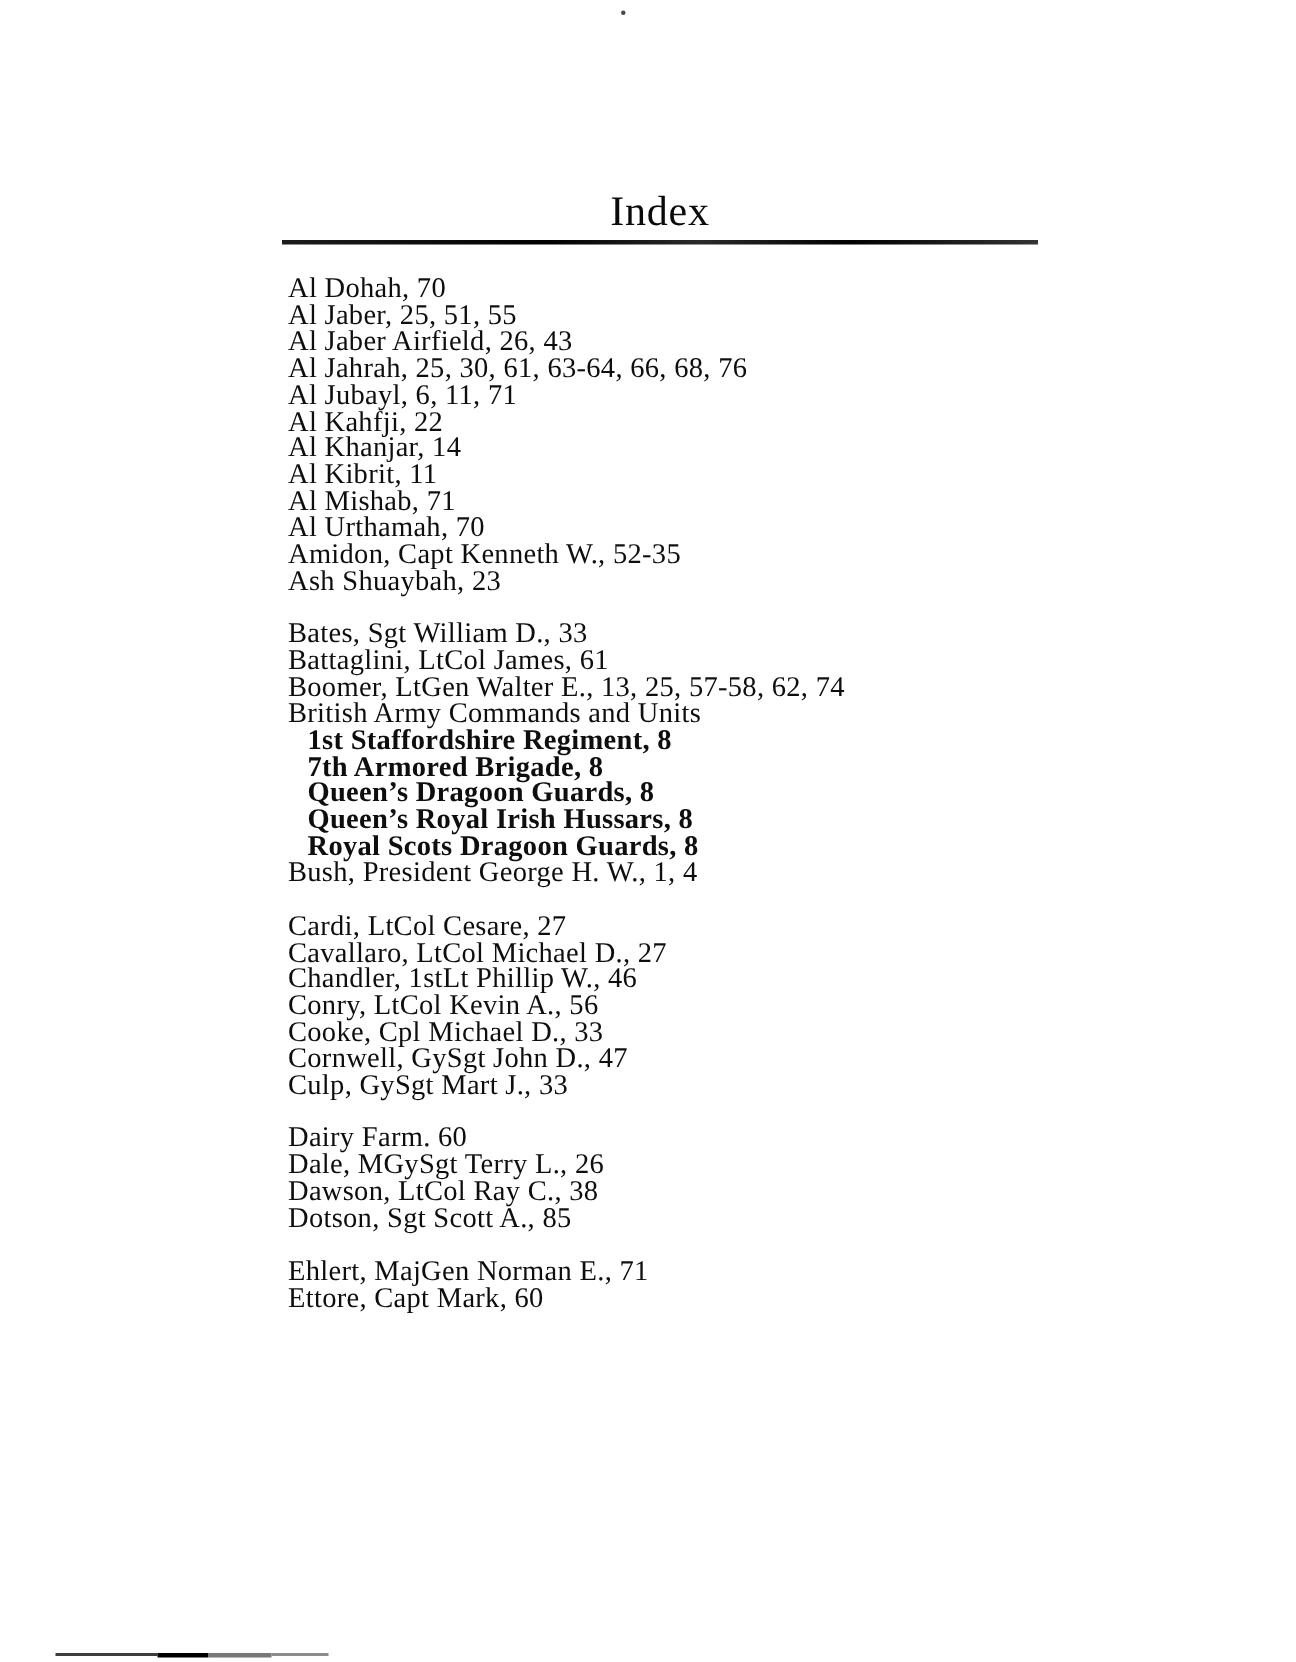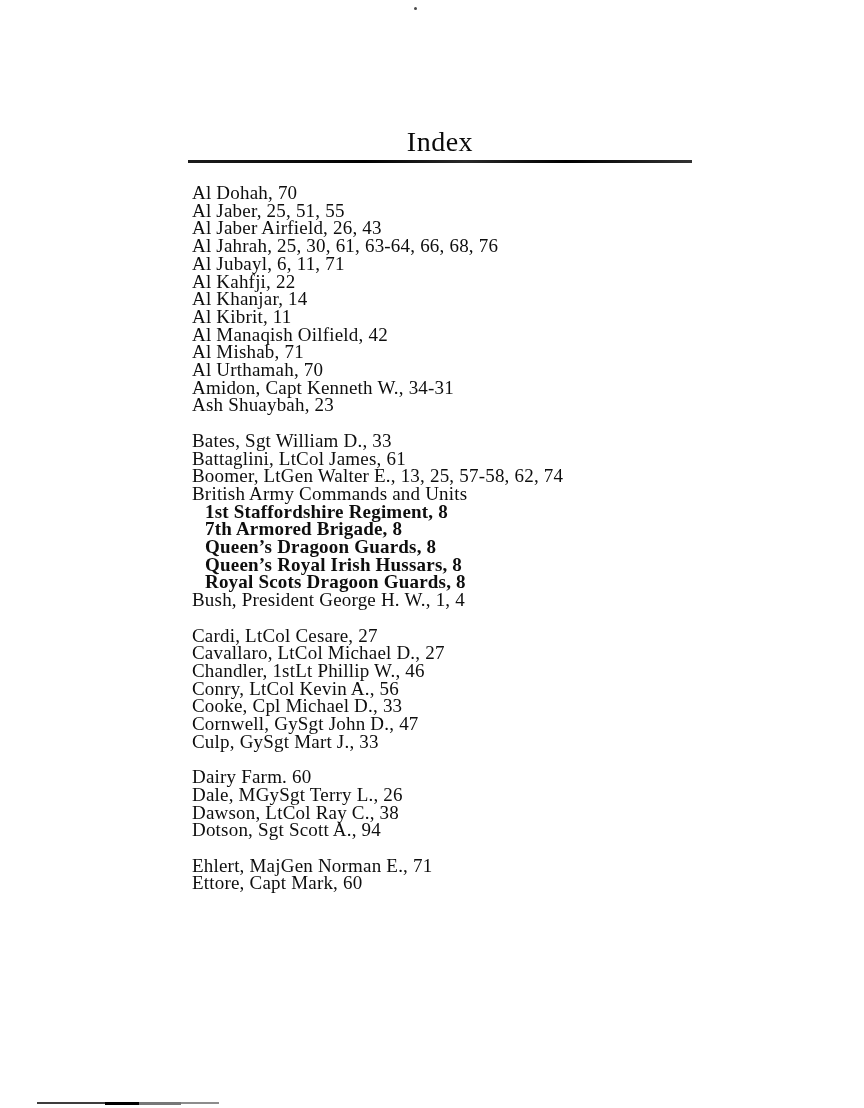--- a/index.html
+++ b/index.html
@@ -100,24 +100,23 @@
 
   <div class="index-list">
       <div class="entry">Al Dohah, 70</div>
       <div class="entry">Al Jaber, 25, 51, 55</div>
       <div class="entry">Al Jaber Airfield, 26, 43</div>
       <div class="entry">Al Jahrah, 25, 30, 61, 63-64, 66, 68, 76</div>
       <div class="entry">Al Jubayl, 6, 11, 71</div>
       <div class="entry">Al Kahfji, 22</div>
       <div class="entry">Al Khanjar, 14</div>
       <div class="entry">Al Kibrit, 11</div>
-      <div class="entry">Al Manaqish Oilfield, 42</div>
       <div class="entry">Al Mishab, 71</div>
       <div class="entry">Al Urthamah, 70</div>
-      <div class="entry">Amidon, Capt Kenneth W., 34-31</div>
+      <div class="entry">Amidon, Capt Kenneth W., 52-35</div>
       <div class="entry">Ash Shuaybah, 23</div>
       <div class="group-gap"></div>
       <div class="entry">Bates, Sgt William D., 33</div>
       <div class="entry">Battaglini, LtCol James, 61</div>
       <div class="entry">Boomer, LtGen Walter E., 13, 25, 57-58, 62, 74</div>
       <div class="entry">British Army Commands and Units</div>
       <div class="entry indent">1st Staffordshire Regiment, 8</div>
       <div class="entry indent">7th Armored Brigade, 8</div>
       <div class="entry indent">Queen’s Dragoon Guards, 8</div>
       <div class="entry indent">Queen’s Royal Irish Hussars, 8</div>
@@ -128,21 +127,21 @@
       <div class="entry">Cavallaro, LtCol Michael D., 27</div>
       <div class="entry">Chandler, 1stLt Phillip W., 46</div>
       <div class="entry">Conry, LtCol Kevin A., 56</div>
       <div class="entry">Cooke, Cpl Michael D., 33</div>
       <div class="entry">Cornwell, GySgt John D., 47</div>
       <div class="entry">Culp, GySgt Mart J., 33</div>
       <div class="group-gap"></div>
       <div class="entry">Dairy Farm. 60</div>
       <div class="entry">Dale, MGySgt Terry L., 26</div>
       <div class="entry">Dawson, LtCol Ray C., 38</div>
-      <div class="entry">Dotson, Sgt Scott A., 94</div>
+      <div class="entry">Dotson, Sgt Scott A., 85</div>
       <div class="group-gap"></div>
       <div class="entry">Ehlert, MajGen Norman E., 71</div>
       <div class="entry">Ettore, Capt Mark, 60</div>
     </div>
 
   <div class="bottom-artifact">
     <span class="seg1"></span>
     <span class="seg2"></span>
     <span class="seg3"></span>
     <span class="seg4"></span>

